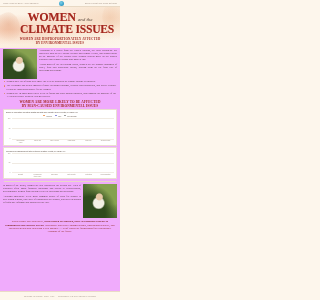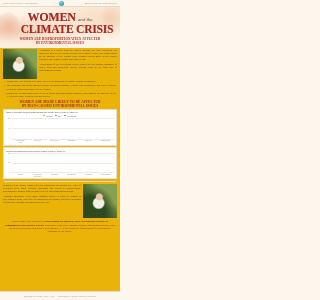--- a/index.html
+++ b/index.html
@@ -3,21 +3,21 @@
 <meta charset="utf-8">
 <style>
   html,body{margin:0;padding:0;}
   body{
     width:120px;height:300px;overflow:hidden;
     background:#fdf6ec;
     font-family:"Liberation Sans",sans-serif;
     color:#3a2f2a;
     position:relative;
   }
-  .page{width:120px;height:300px;position:relative;overflow:hidden;background:#eab308;}
+  .page{width:120px;height:300px;position:relative;overflow:hidden;background:#f0abfc;}
 
   
   .topbar{
     height:7px;display:flex;align-items:center;justify-content:space-between;
     padding:0 3px;background:#fdf6ec;border-bottom:0.4px solid #e8d9c4;
     box-sizing:border-box;
   }
   .topbar-left,.topbar-right{
     font-size:1.5px;letter-spacing:0.12px;color:#9c8b7d;white-space:nowrap;
     transform:scale(1);
@@ -174,21 +174,21 @@
 
   <div class="hero">
     <div class="hero-leaf leaf-a"></div>
     <div class="hero-leaf leaf-b"></div>
 
     <div class="title-wrap">
       <div class="t-line1">
         <span class="t-women">WOMEN</span>
         <span class="t-andthe">and the</span>
       </div>
-      <div class="t-line2">CLIMATE CRISIS</div>
+      <div class="t-line2">CLIMATE ISSUES</div>
     </div>
 
     <div class="banner">
       <div>WOMEN ARE DISPROPORTIONATELY AFFECTED</div>
       <div>BY ENVIRONMENTAL ISSUES</div>
     </div>
   </div>
 
   <div class="intro">
     <div class="photo"></div>

